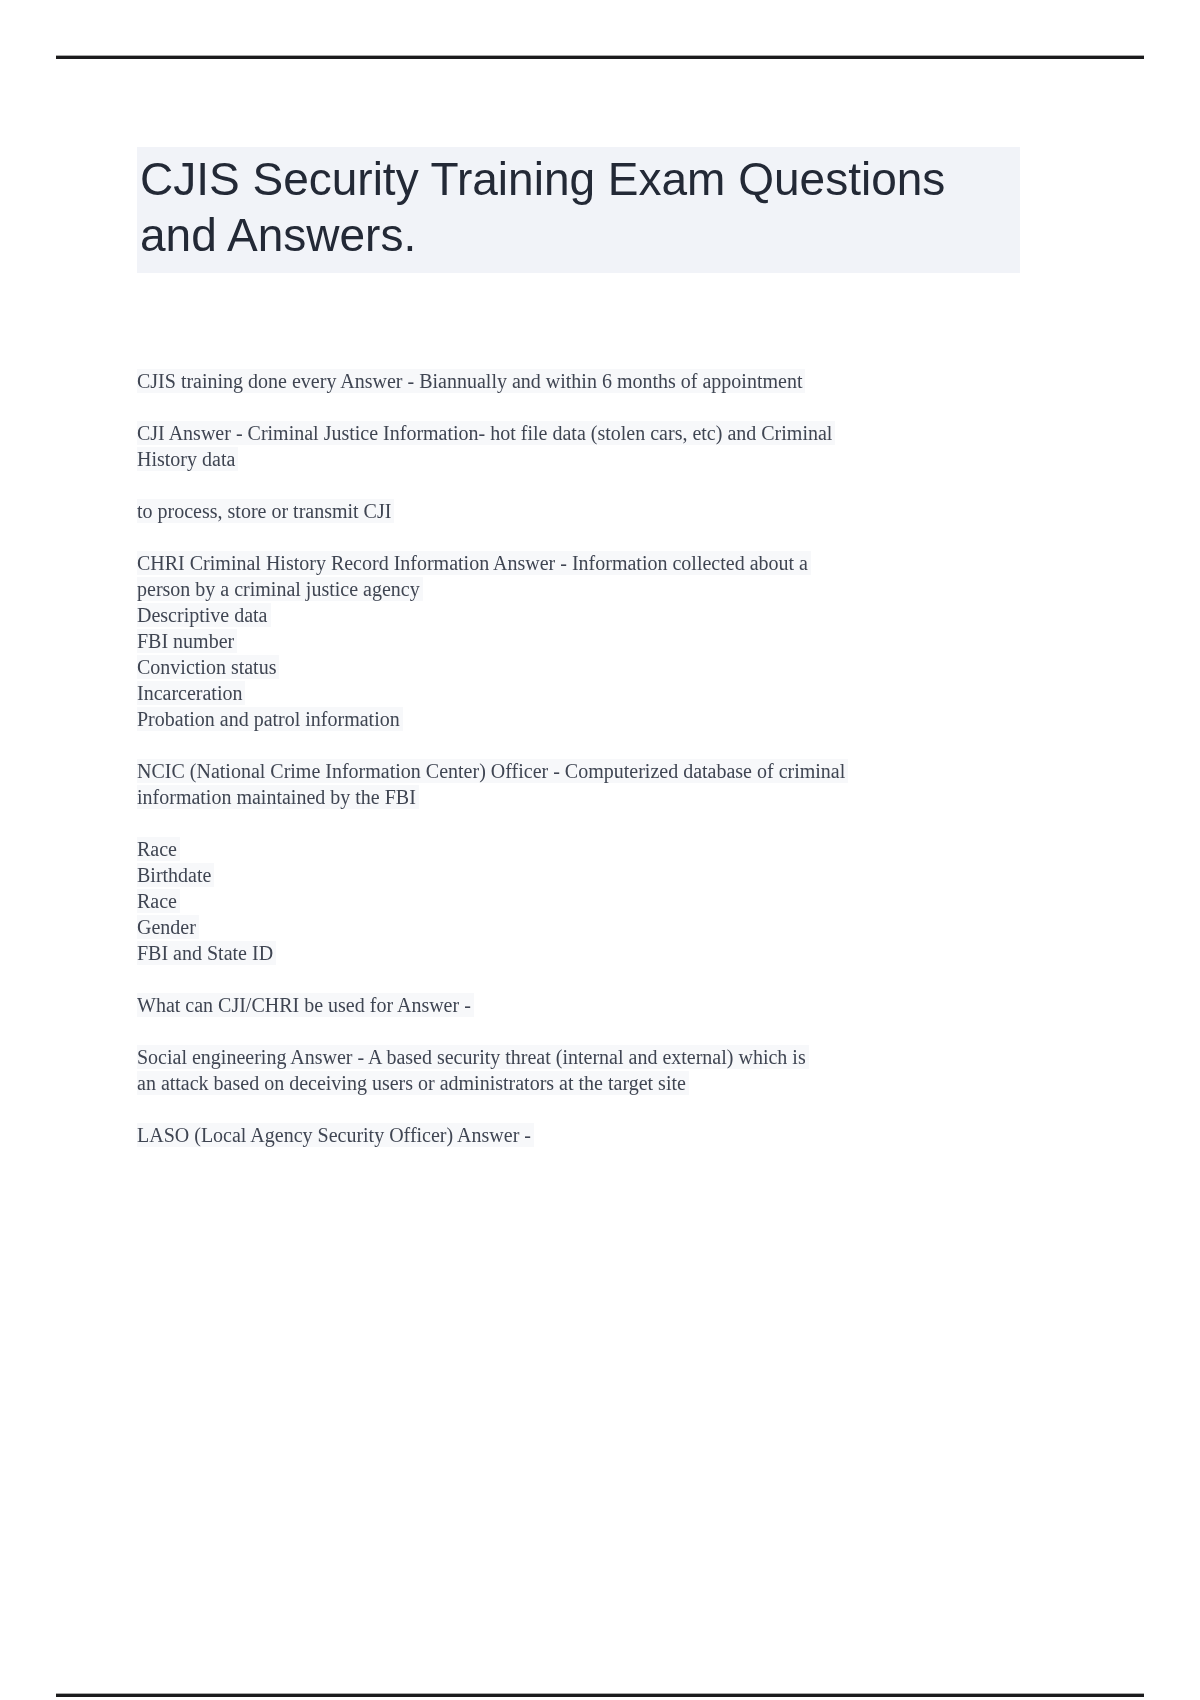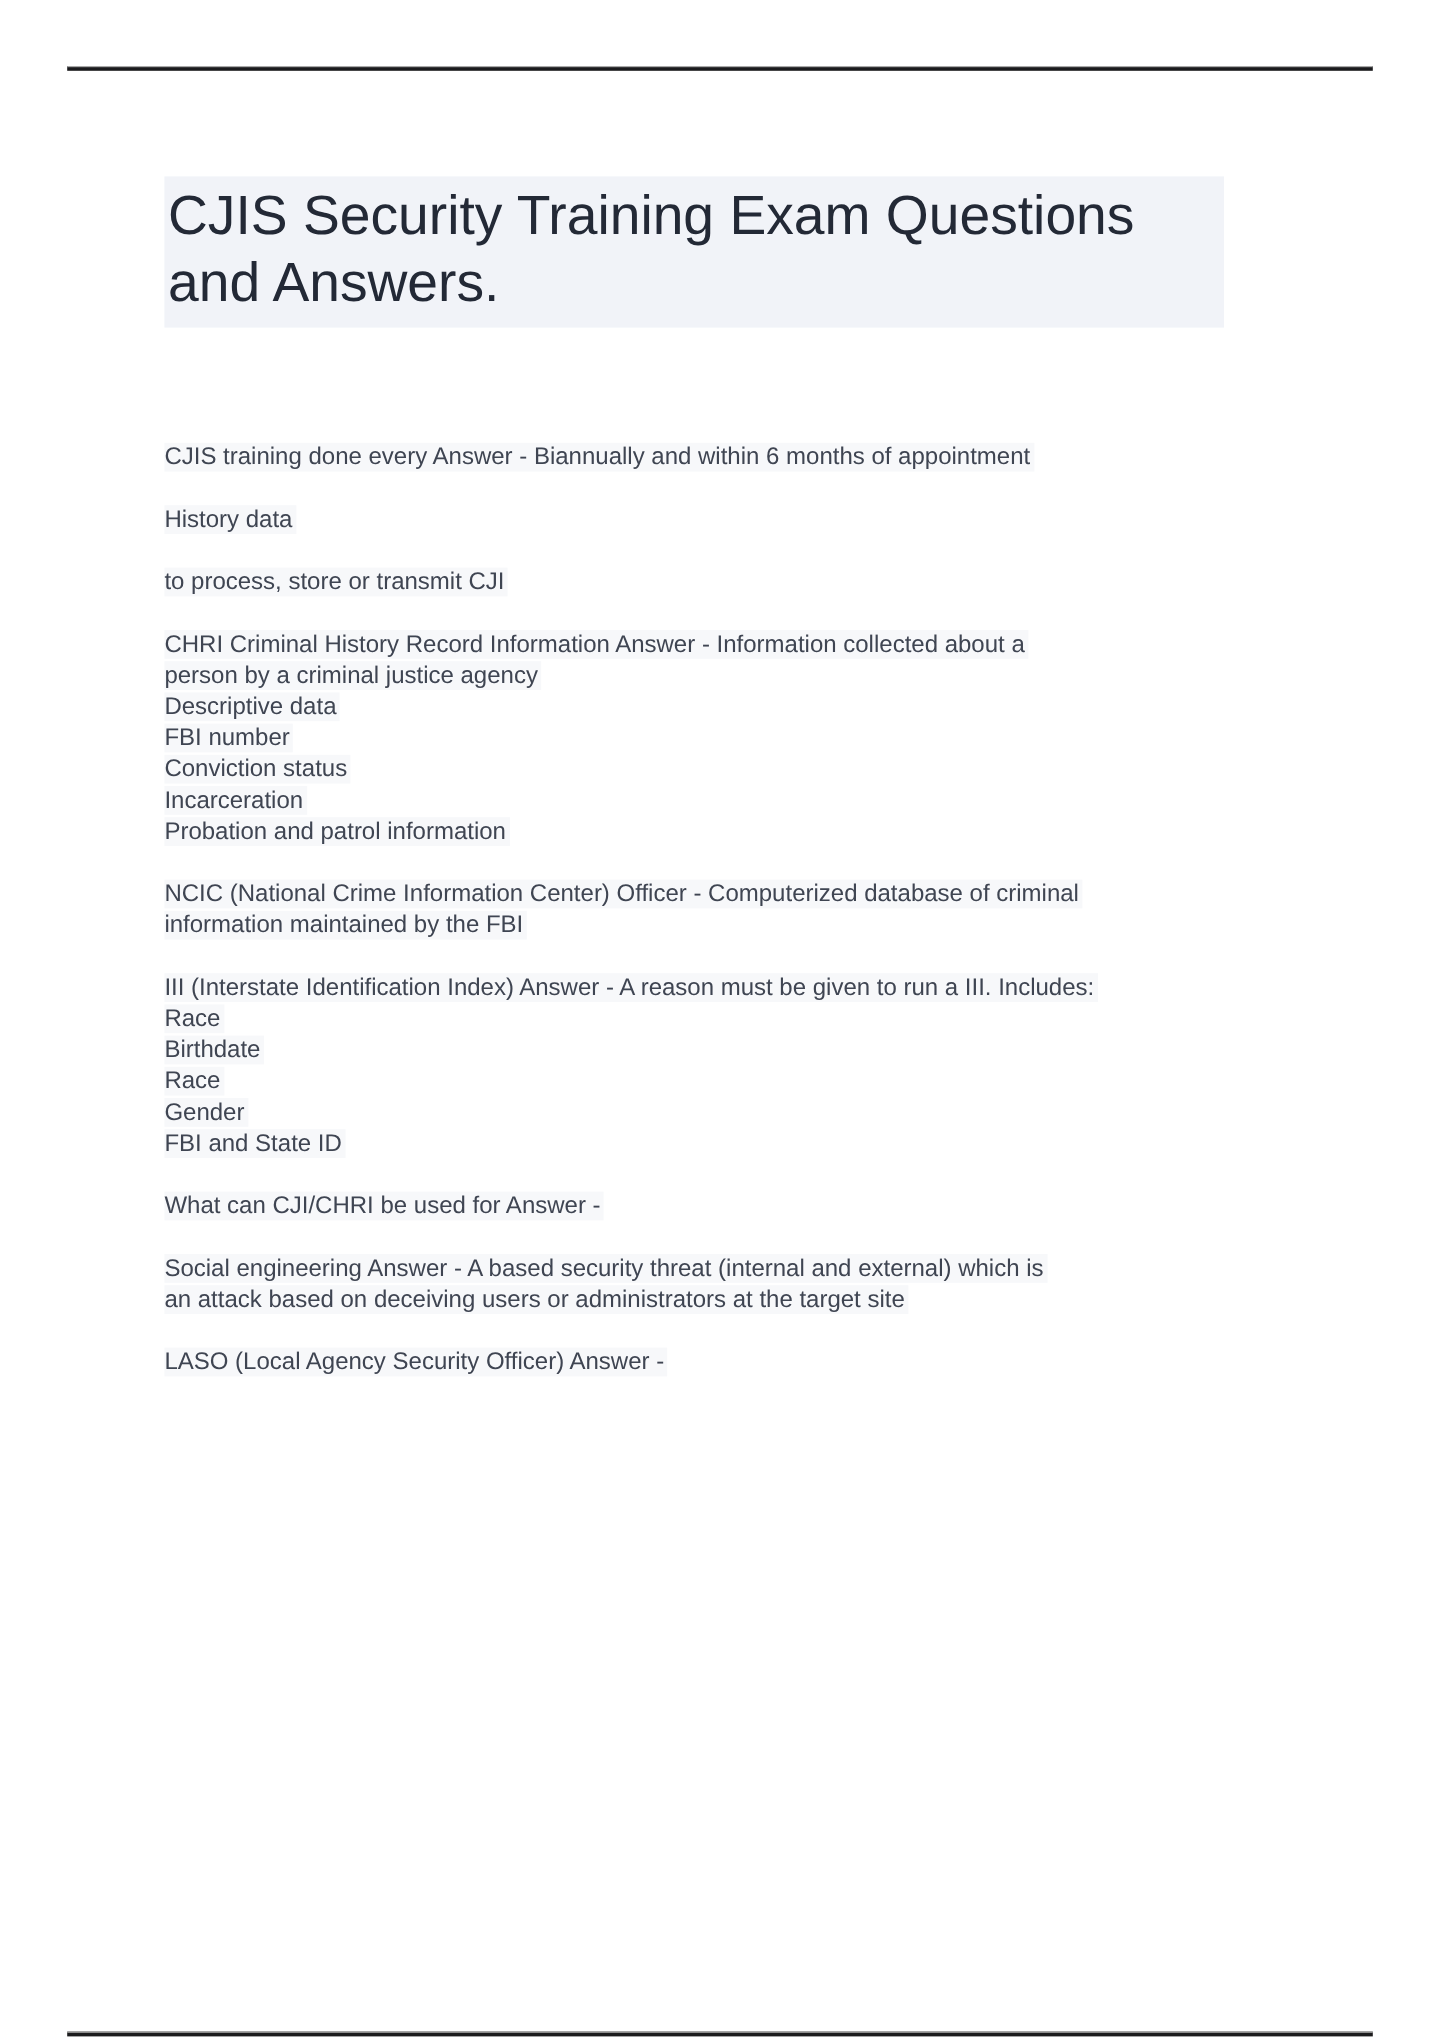--- a/index.html
+++ b/index.html
@@ -54,20 +54,21 @@
     position: absolute;
     left: 137px;
     top: 368px;
     width: 900px;
     font-size: 20px;
     line-height: 26px;
     color: var(--body-text);
   }
   .para {
     margin: 0 0 26px 0;
+    font-family: Liberation Serif, serif;
   }
   .line {
     min-height: 26px;
   }
   .line > span {
     background: var(--line-highlight);
     padding: 1px 3px 1px 0;
   }
 </style>
 </head>
@@ -80,40 +81,40 @@
   <h1 class="title-block" style="margin:0;">
     <div class="title-line">CJIS Security Training Exam Questions</div>
     <div class="title-line">and Answers.</div>
   </h1>
 
   <div class="content">
       <div class="para">
         <div class="line"><span>CJIS training done every Answer - Biannually and within 6 months of appointment</span></div>
       </div>
       <div class="para">
+        <div class="line"><span>CJI Answer - Criminal Justice Information- hot file data (stolen cars, etc) and Criminal</span></div>
         <div class="line"><span>History data</span></div>
       </div>
       <div class="para">
         <div class="line"><span>to process, store or transmit CJI</span></div>
       </div>
       <div class="para">
         <div class="line"><span>CHRI Criminal History Record Information Answer - Information collected about a</span></div>
         <div class="line"><span>person by a criminal justice agency</span></div>
         <div class="line"><span>Descriptive data</span></div>
         <div class="line"><span>FBI number</span></div>
         <div class="line"><span>Conviction status</span></div>
         <div class="line"><span>Incarceration</span></div>
         <div class="line"><span>Probation and patrol information</span></div>
       </div>
       <div class="para">
         <div class="line"><span>NCIC (National Crime Information Center) Officer - Computerized database of criminal</span></div>
         <div class="line"><span>information maintained by the FBI</span></div>
       </div>
       <div class="para">
-        <div class="line"><span>III (Interstate Identification Index) Answer - A reason must be given to run a III. Includes:</span></div>
         <div class="line"><span>Race</span></div>
         <div class="line"><span>Birthdate</span></div>
         <div class="line"><span>Race</span></div>
         <div class="line"><span>Gender</span></div>
         <div class="line"><span>FBI and State ID</span></div>
       </div>
       <div class="para">
         <div class="line"><span>What can CJI/CHRI be used for Answer -</span></div>
       </div>
       <div class="para">

